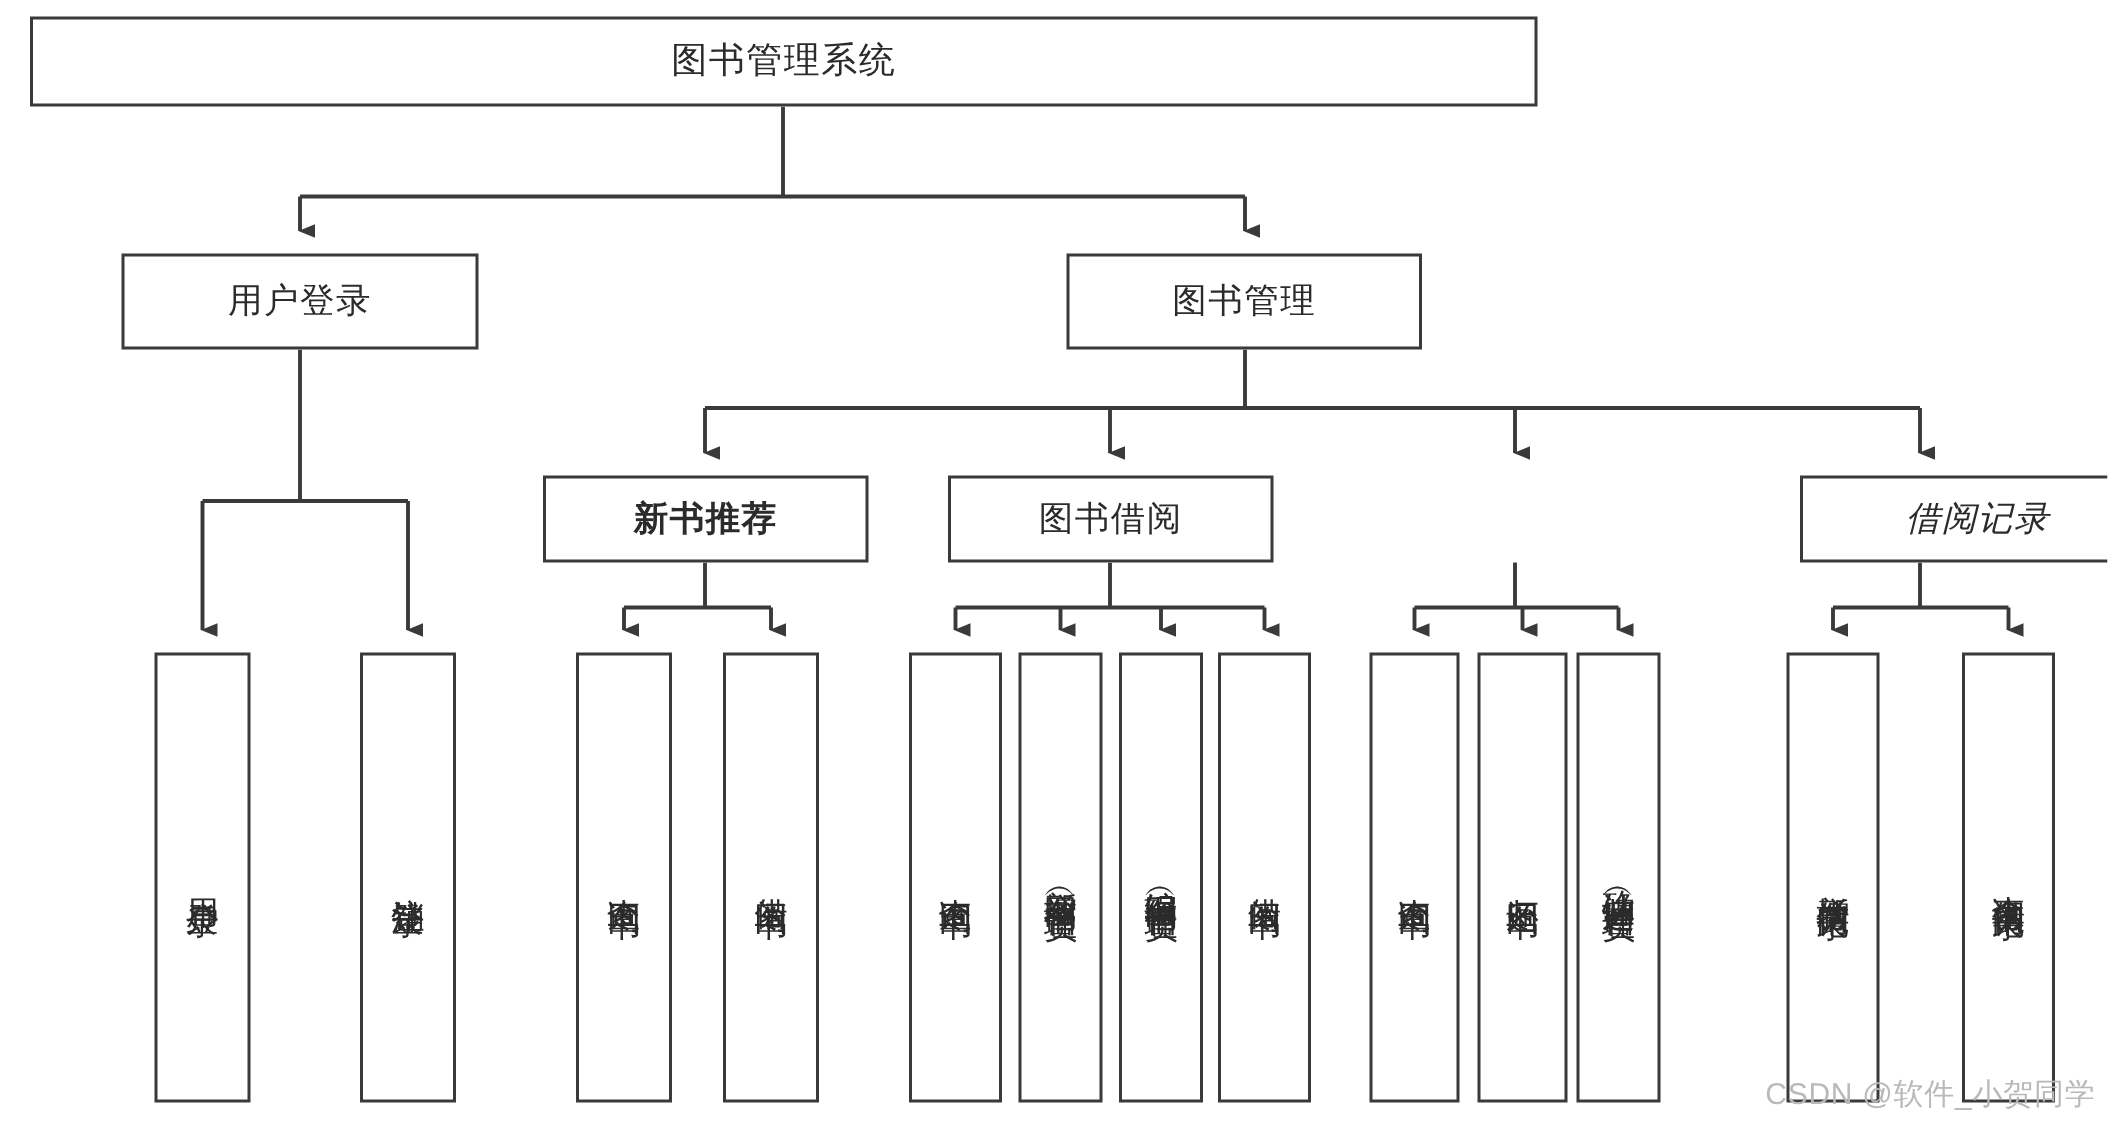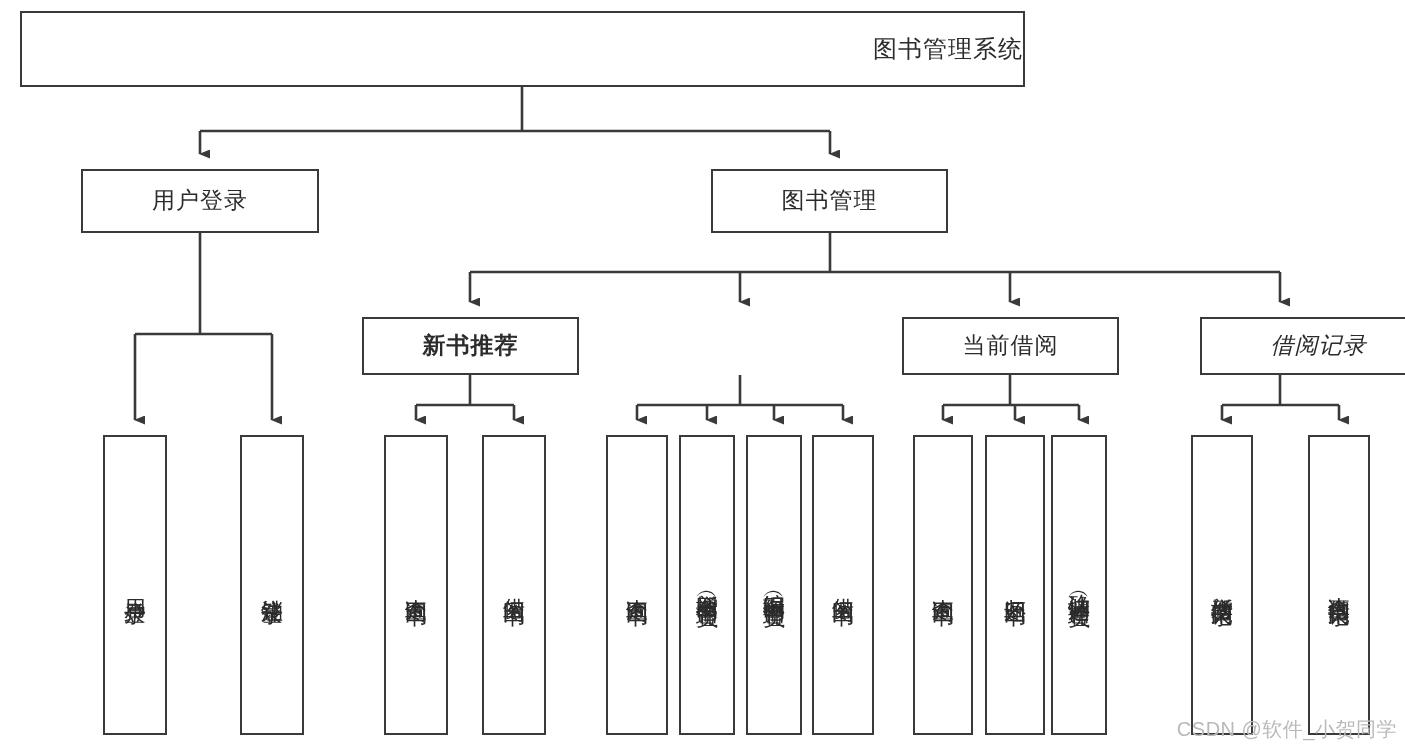--- a/index.html
+++ b/index.html
@@ -129,40 +129,40 @@
     </g>
 
     <g stroke="#3a3a3a" stroke-width="2.6" fill="none">
       <path d="M1280,375 L1280,405"></path>
       <path d="M1222,405 L1339,405"></path>
       <path d="M1222,405 L1222,420" marker-end="url(#arrowhead)"></path>
       <path d="M1339,405 L1339,420" marker-end="url(#arrowhead)"></path>
     </g>
   </svg>
 
-  <div class="node horizontal root" style="left:20px; top:11px; width:1005px; height:76px;justify-content:flex-end;">
+  <div class="node horizontal root" style="left:20px; top:11px; width:1005px; height:60px;">
     <span>图书管理系统</span>
   </div>
 
   <div class="node horizontal" style="left:81px; top:169px; width:238px; height:64px;">
     <span>用户登录</span>
   </div>
 
   <div class="node horizontal" style="left:711px; top:169px; width:237px; height:64px;">
     <span>图书管理</span>
   </div>
 
   <div class="node horizontal" style="left:362px; top:317px; width:217px; height:58px;font-weight:bold;">
     <span>新书推荐</span>
   </div>
 
-
-  <div class="node horizontal" style="left:902px; top:317px; width:217px; height:58px;">
-    <span>当前借阅</span>
-  </div>
+  <div class="node horizontal" style="left:632px; top:317px; width:217px; height:58px;">
+    <span>图书借阅</span>
+  </div>
+
 
   <div class="node horizontal" style="left:1200px; top:317px; width:237px; height:58px;font-style:italic;">
     <span>借阅记录</span>
   </div>
 
   <div class="node leaf" style="left:103px; top:435px; width:64px; height:300px;">
     <span class="leaf-label">用户登录</span>
   </div>
 
   <div class="node leaf" style="left:240px; top:435px; width:64px; height:300px;">

